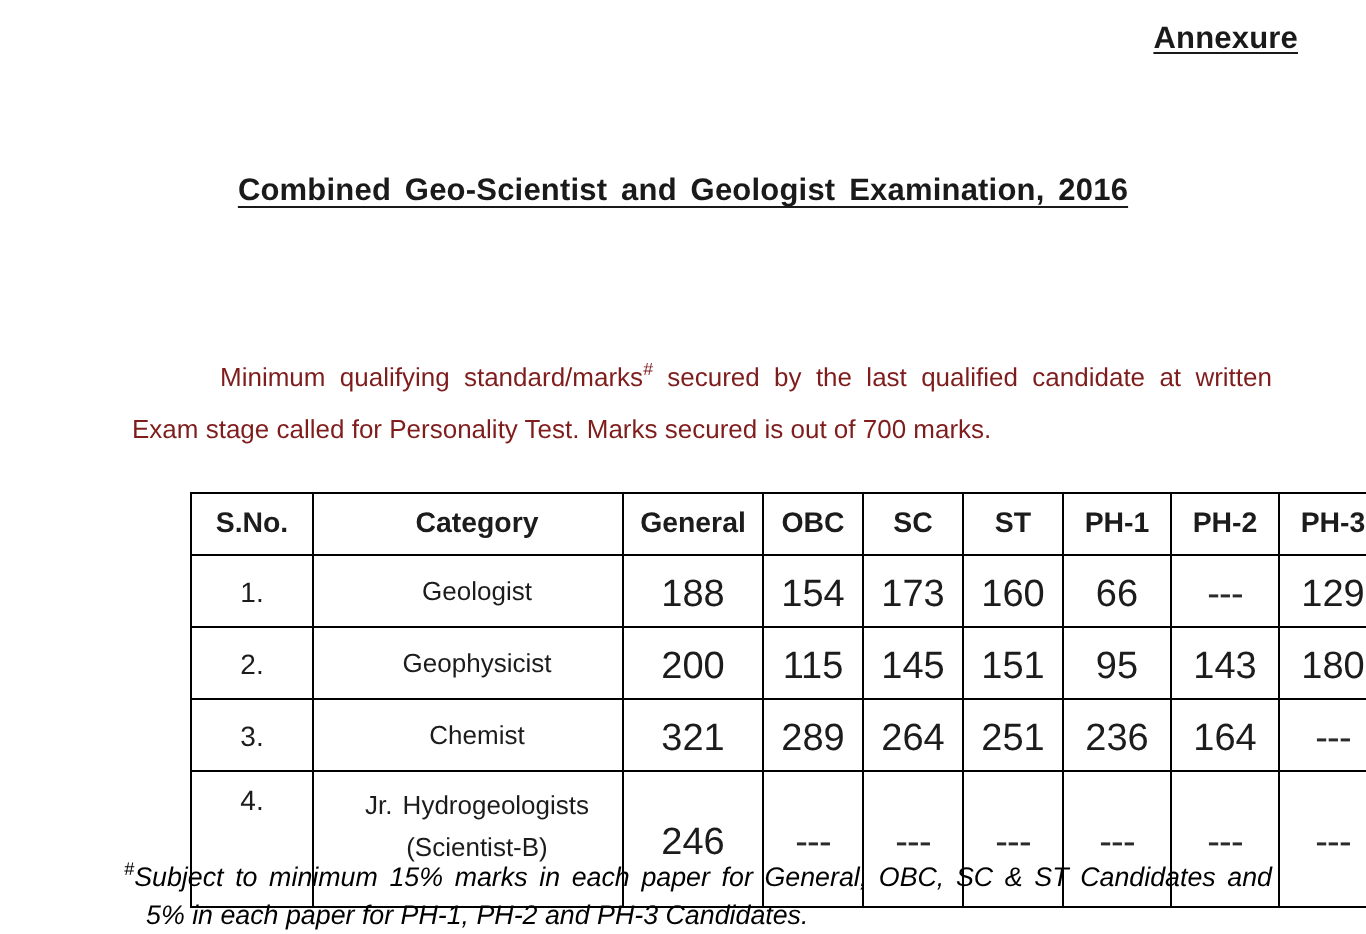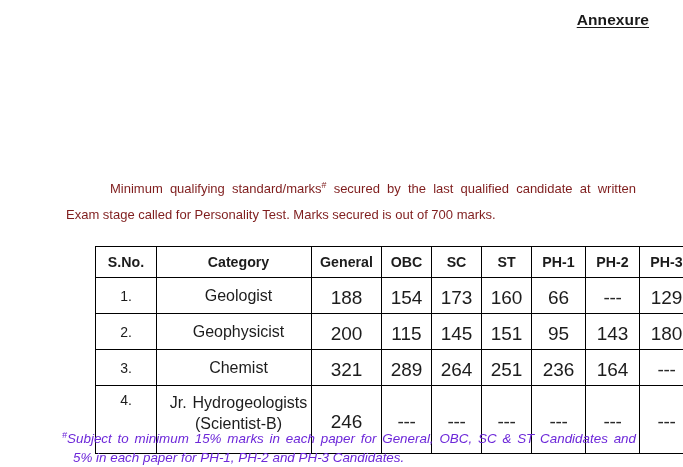--- a/index.html
+++ b/index.html
@@ -138,21 +138,21 @@
   }
   .marks-table th.c-ph,
   .marks-table td.c-ph {
     width: 53px;
     text-align: center;
   }
   .marks-table tbody td {
     height: 30px;
   }
   .marks-table tbody td.c-cat {
-    font-size: 16px;
+    font-size: 13px;
   }
   .marks-table tbody td.val {
     font-size: 19px;
     padding-top: 5px;
   }
   .marks-table tbody td.c-sno {
     font-size: 14px;
   }
   .marks-table tr.row-tall td {
     height: 61px;
@@ -175,41 +175,44 @@
   .footnote {
     position: absolute;
     left: 62px;
     top: 429px;
     width: 574px;
     font-size: 13.4px;
     font-style: italic;
     line-height: 19px;
     text-align: justify;
     text-align-last: left;
-    color: #6d28d9;
+    color: #000000;
   }
   .footnote .fn-line2 {
     display: block;
     padding-left: 11px;
   }
   .footnote .fn-line1 {
     display: block;
     text-align: justify;
     text-align-last: justify;
   }
 </style>
 </head>
 <body>
 
 <div class="page">
 
   <div class="annexure-row">
     <span class="annexure">Annexure</span>
   </div>
 
+  <div class="doc-title-row">
+    <span class="doc-title">Combined Geo-Scientist and Geologist Examination, 2016</span>
+  </div>
 
 
   <p class="body-para"><span>Minimum qualifying standard/marks</span><sup class="hash">#</sup><span> secured by the last qualified candidate at written Exam stage called for Personality Test. Marks secured is out of 700 marks.</span></p>
 
   <table class="marks-table">
     <thead>
       <tr>
         <th class="c-sno">S.No.</th>
         <th class="c-cat">Category</th>
         <th class="c-gen">General</th>

